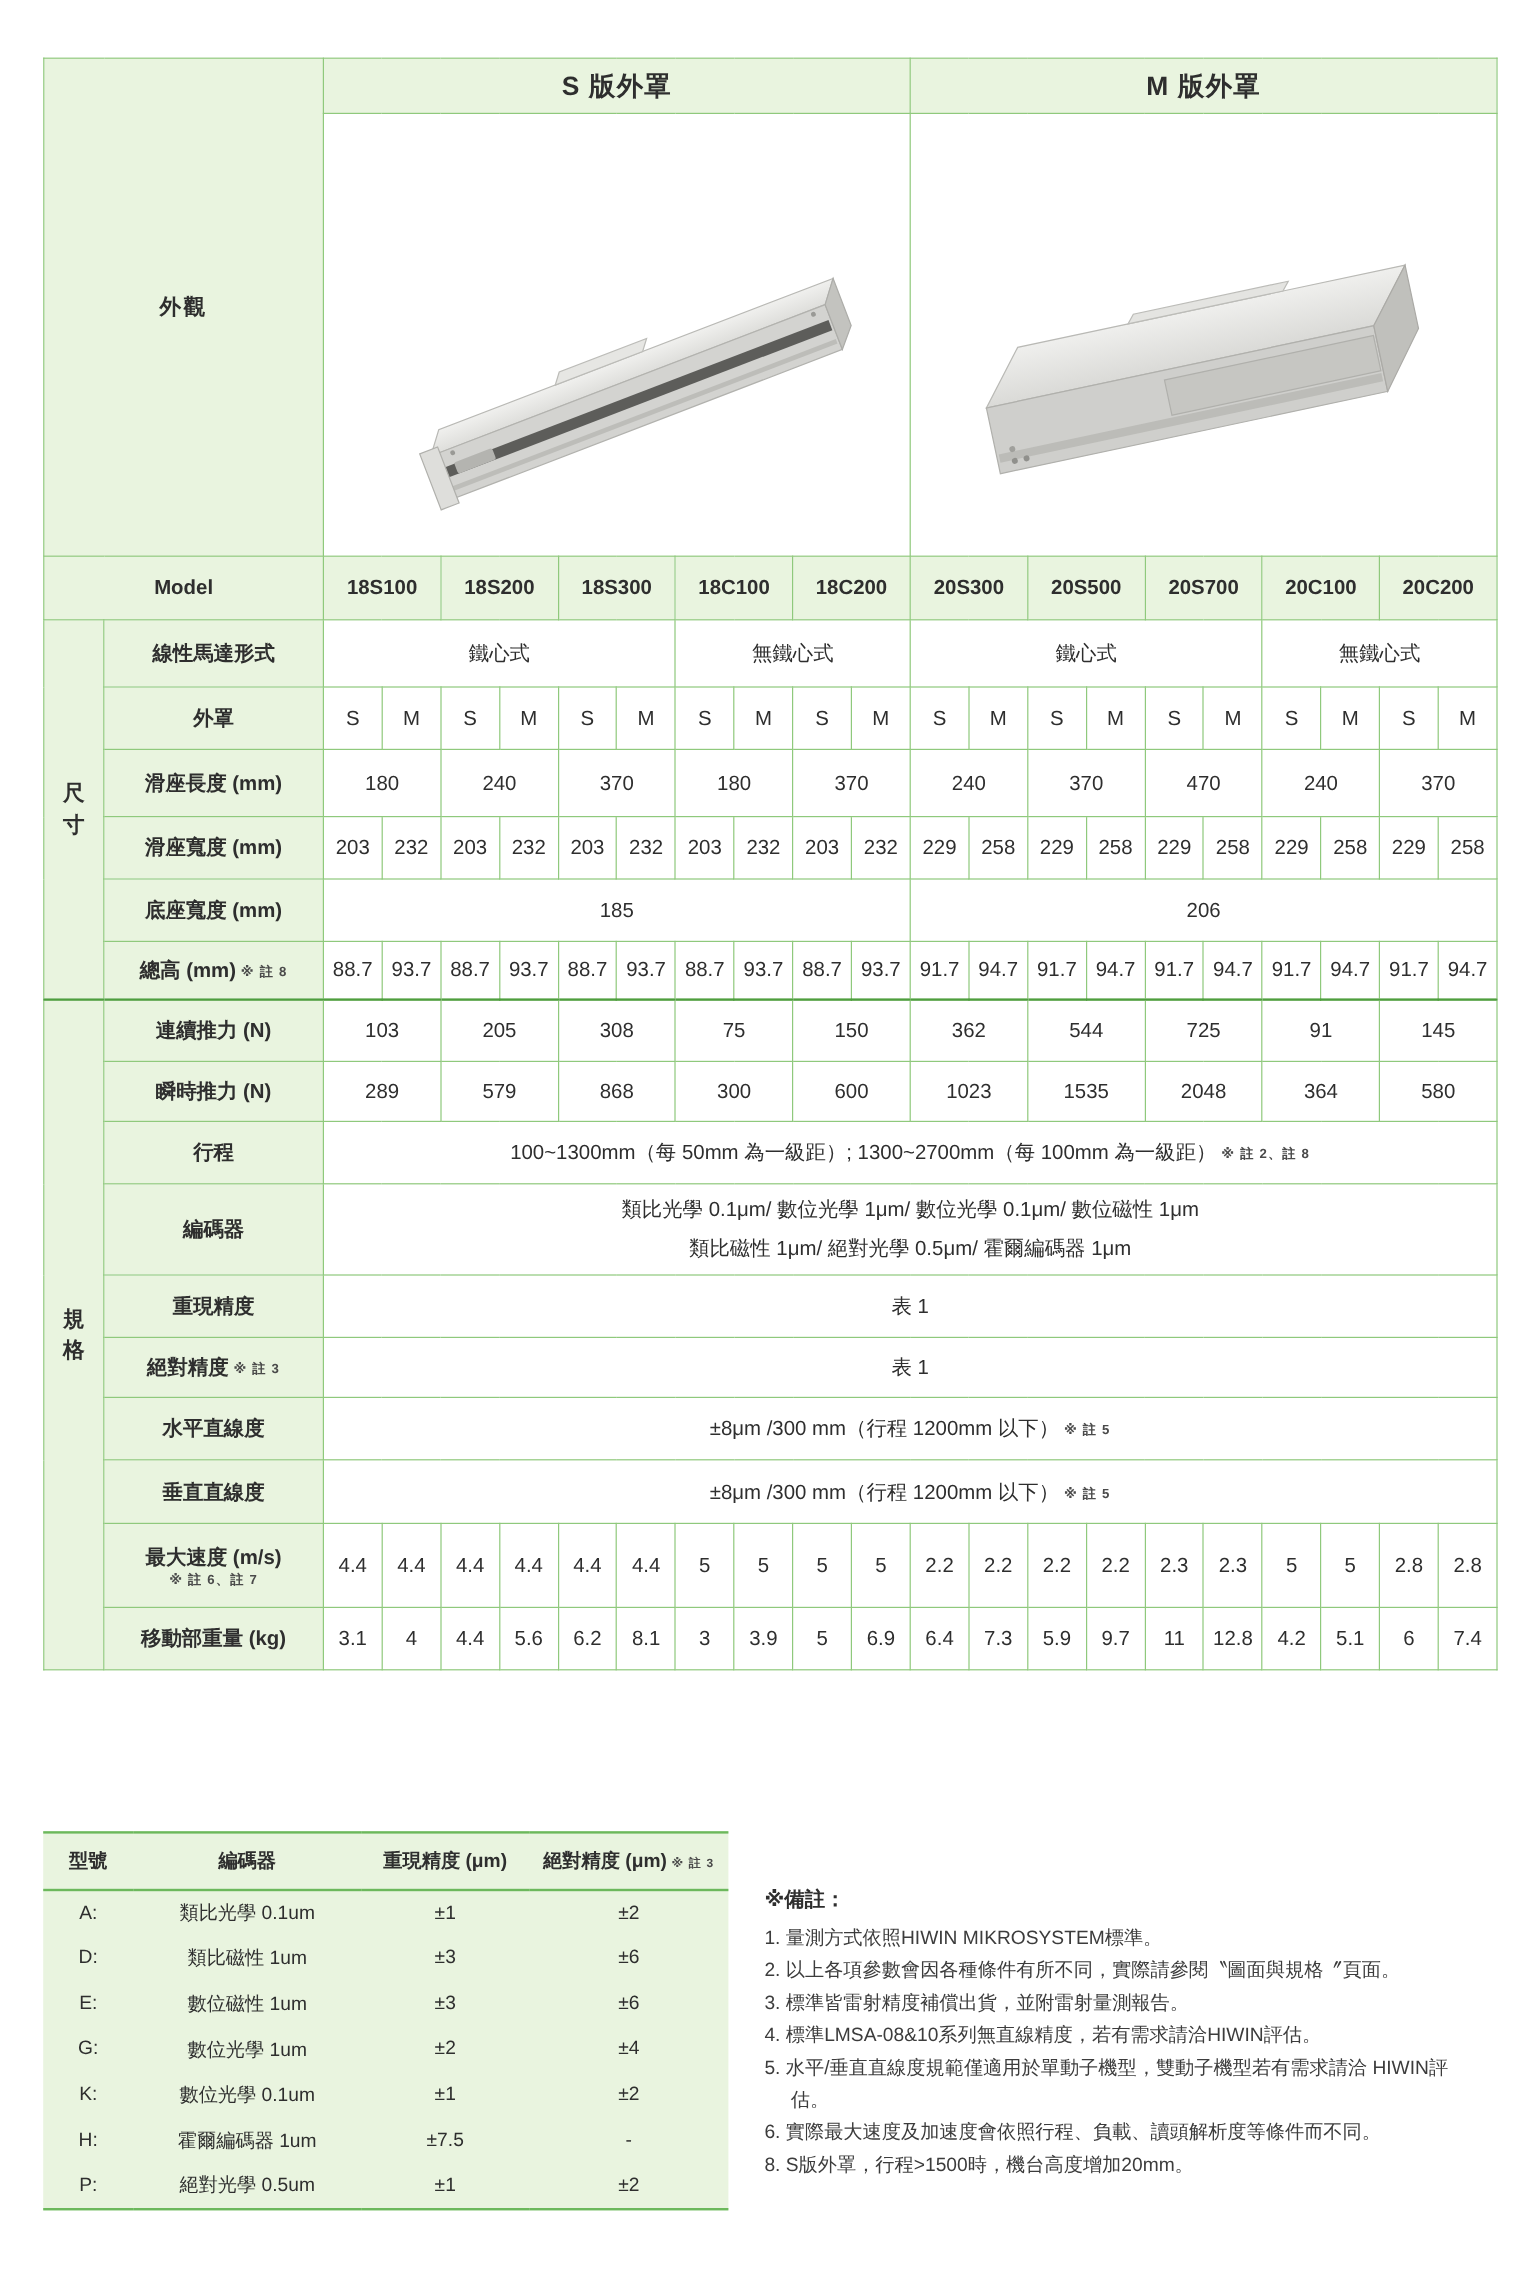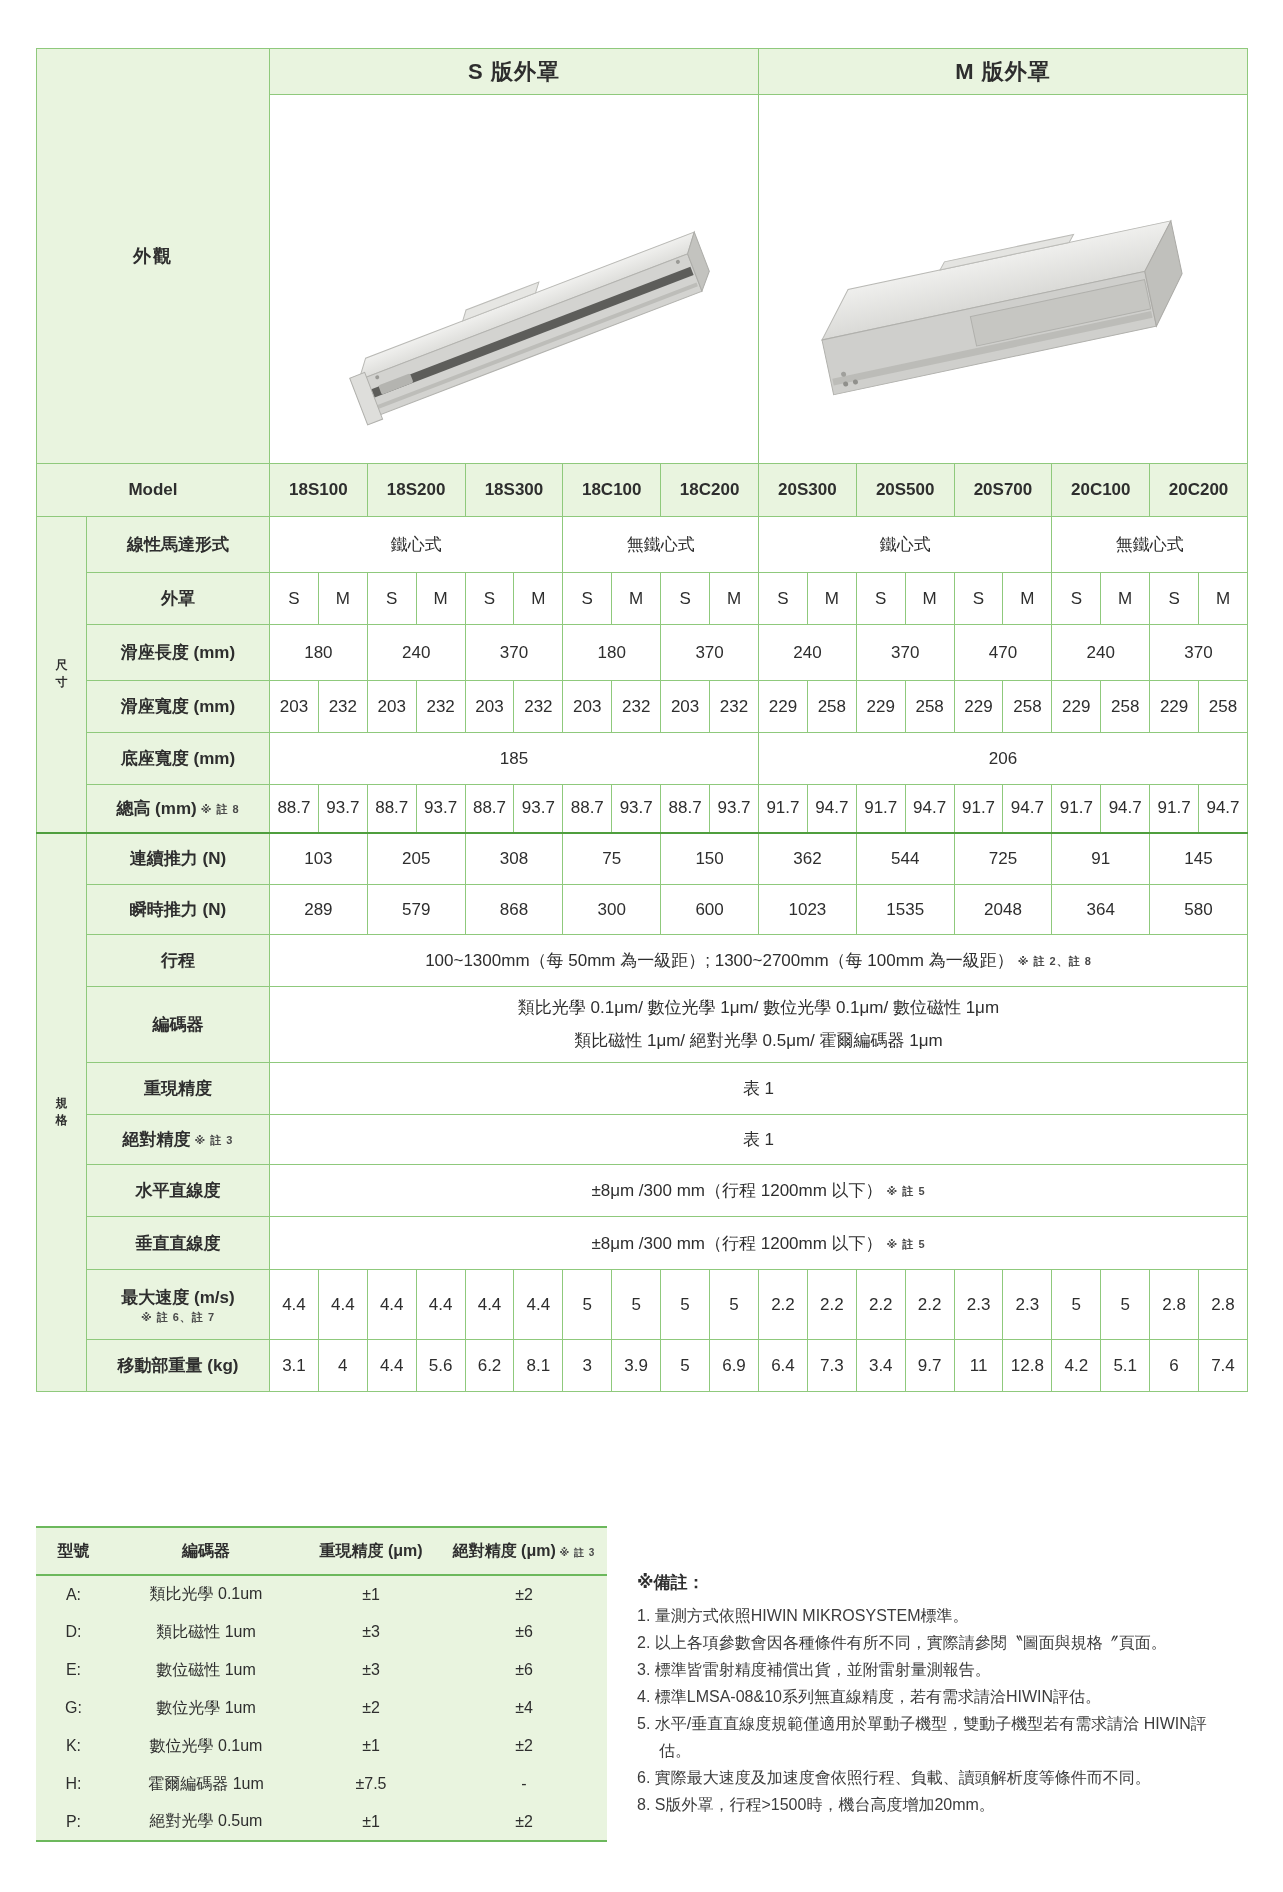--- a/index.html
+++ b/index.html
@@ -18,21 +18,21 @@
     color:var(--text);
   }
   .page{position:relative;width:1283px;height:1892px;padding:48px 36px 0 36px;}
   table.spec{border-collapse:collapse;table-layout:fixed;width:1211px;border:1px solid var(--border);}
   table.spec td{border:1px solid var(--border);text-align:center;vertical-align:middle;overflow:hidden;}
   td.ghead{background:var(--cell-green);font-size:22px;font-weight:bold;letter-spacing:1px;}
   td.appearance{background:var(--cell-green);font-size:18px;font-weight:bold;letter-spacing:2px;}
   td.imgcell{background:#ffffff;}
   td.model-lbl{background:var(--cell-green);font-size:17px;font-weight:bold;}
   td.model-cell{background:var(--cell-green);font-size:17px;font-weight:bold;}
-  td.group-cell{background:var(--cell-green);font-weight:bold;font-size:12px;}
+  td.group-cell{background:var(--cell-green);font-weight:bold;font-size:18px;}
   .vlabel{display:inline-block;width:19px;line-height:1.45;word-break:break-all;letter-spacing:0;}
   td.lbl{background:var(--cell-green);font-size:17px;font-weight:bold;padding:2px 4px;}
   td.val{background:#ffffff;font-size:17px;font-weight:500;padding:0 1px;}
   td.val div{line-height:1.9;}
   .nref{font-size:11px;color:var(--nref);font-weight:bold;margin-left:4px;letter-spacing:1px;vertical-align:1px;}
   div.nref{margin-left:0;margin-top:3px;line-height:1;}
   tr.sep td{border-top:2px solid var(--border-dark);}
   td.gdiv{border-left:1.5px solid var(--border-dark);}
   td.lbl, td.group-cell{border-right-color:var(--border);}
 
@@ -304,21 +304,21 @@
           <td class="val">4.4</td>
           <td class="val">5.6</td>
           <td class="val">6.2</td>
           <td class="val">8.1</td>
           <td class="val">3</td>
           <td class="val">3.9</td>
           <td class="val">5</td>
           <td class="val">6.9</td>
           <td class="val gdiv">6.4</td>
           <td class="val">7.3</td>
-          <td class="val">3.4</td>
+          <td class="val">5.9</td>
           <td class="val">9.7</td>
           <td class="val">11</td>
           <td class="val">12.8</td>
           <td class="val">4.2</td>
           <td class="val">5.1</td>
           <td class="val">6</td>
           <td class="val">7.4</td>
         </tr>
       </tbody>
   </table>

